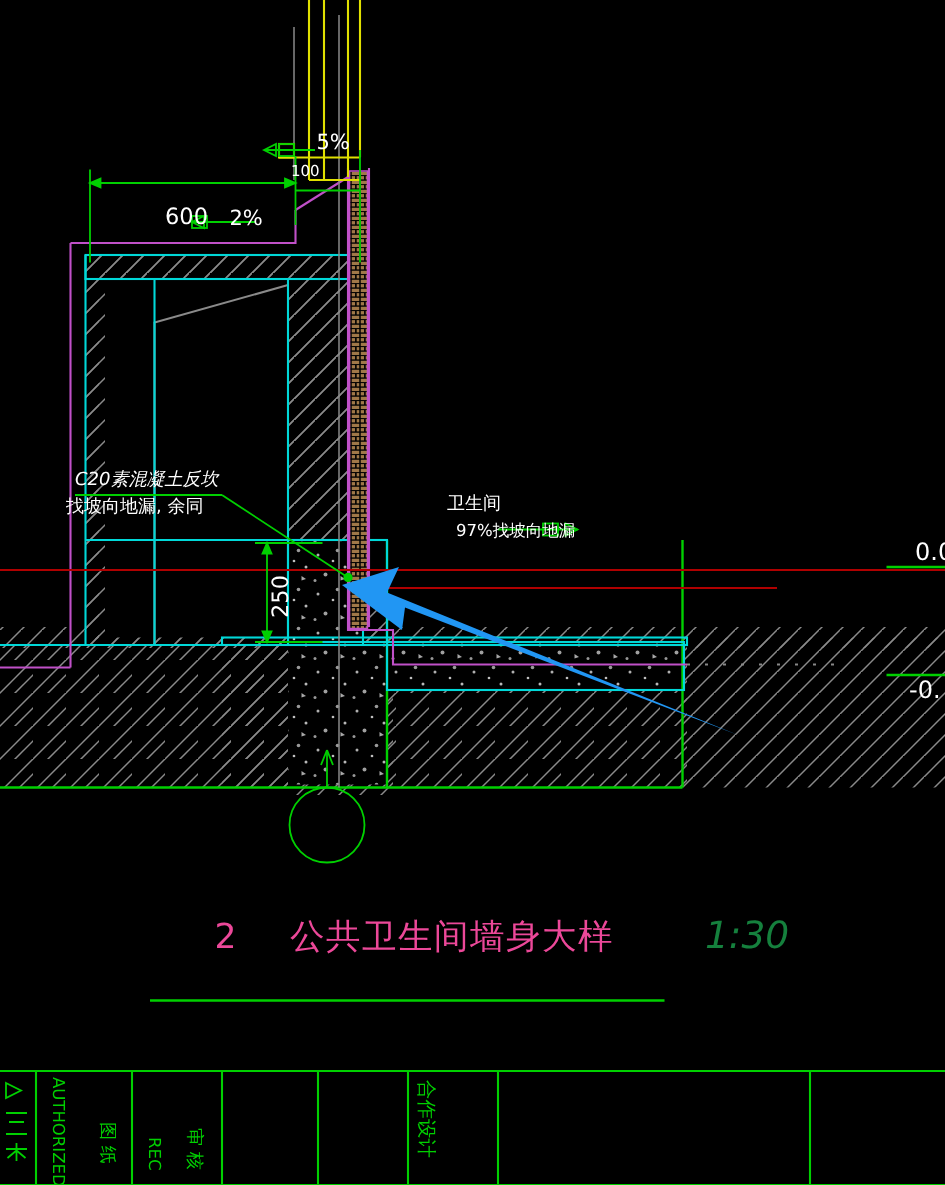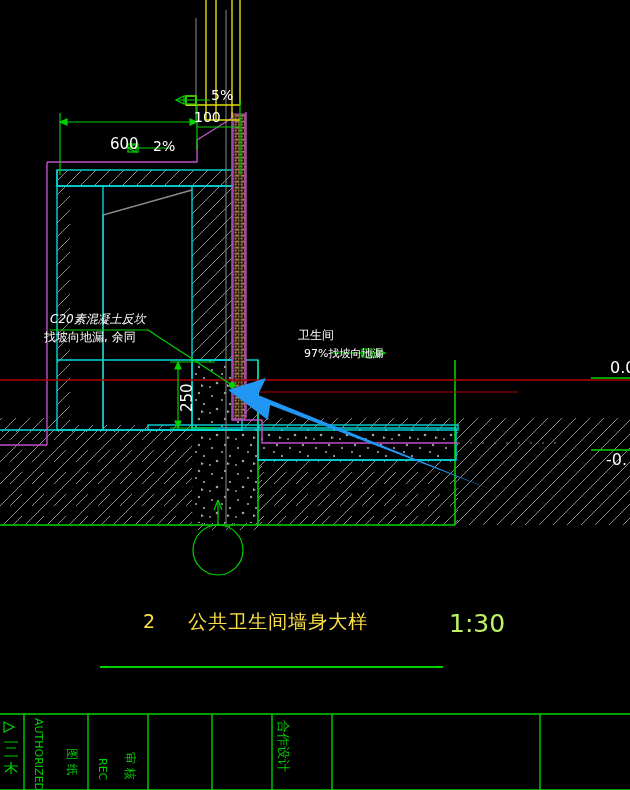--- a/index.html
+++ b/index.html
@@ -3,24 +3,24 @@
 <meta charset="utf-8">
 <style>
   html,body{margin:0;padding:0;background:#000;}
   body{width:630px;height:790px;overflow:hidden;
        font-family:"DejaVu Sans","Liberation Sans",sans-serif;}
   #stage{position:relative;width:630px;height:790px;background:#000;}
   #cad{position:absolute;left:0;top:0;}
   .lbl{position:absolute;color:#fff;white-space:nowrap;line-height:1;}
   .glbl{position:absolute;color:#00d000;white-space:nowrap;line-height:1;}
   .vert{transform-origin:left top;}
-  #title{position:absolute;left:143px;top:609px;color:#fde047;
-         font-size:19px;letter-spacing:1px;white-space:nowrap;}
-  #scale{position:absolute;left:449px;top:609px;color:#bef264;
-         font-size:25px;white-space:nowrap;}
+  #title{position:absolute;left:143px;top:609px;color:#ec4899;
+         font-size:23px;letter-spacing:1px;white-space:nowrap;}
+  #scale{position:absolute;left:470px;top:609px;color:#15803d;
+         font-size:25px;white-space:nowrap;font-style:italic;}
 </style>
 </head>
 <body>
 
 <div id="stage">
 
 <svg id="cad" width="630" height="790" viewBox="0 0 630 790">
 
   <defs>
 
@@ -207,21 +207,21 @@
   </g>
 
   <g>
     <path d="M228,390 L266,378 L258,395 L492,490 L270,405 L268,420 Z" fill="#2196f3"></path>
   </g>
 
 </svg>
 
 <div class="lbl" style="left:110px;top:107px;font-size:15px;margin-top:30px;">600</div>
 
-<div class="lbl" style="left:194px;top:110px;font-size:14px;text-align:center;">100</div>
+<div class="lbl" style="left:194px;top:110px;font-size:10px;text-align:center;">100</div>
 
 <div class="lbl vert" style="left:180px;top:412px;font-size:15px;transform:rotate(-90deg);">250</div>
 
 <div class="lbl" style="left:211px;top:88px;font-size:14px;">5%</div>
 
 <div class="lbl" style="left:153px;top:139px;font-size:14px;">2%</div>
 
 <div class="lbl" style="left:50px;top:313px;font-size:12px;font-style:italic;">C20素混凝土反坎</div>
 <div class="lbl" style="left:44px;top:331px;font-size:12px;">找坡向地漏, 余同</div>
 

